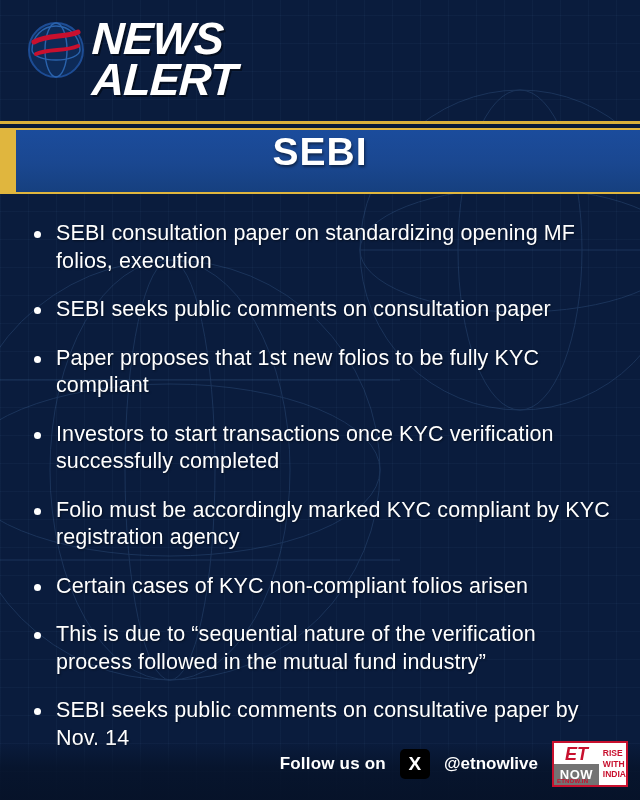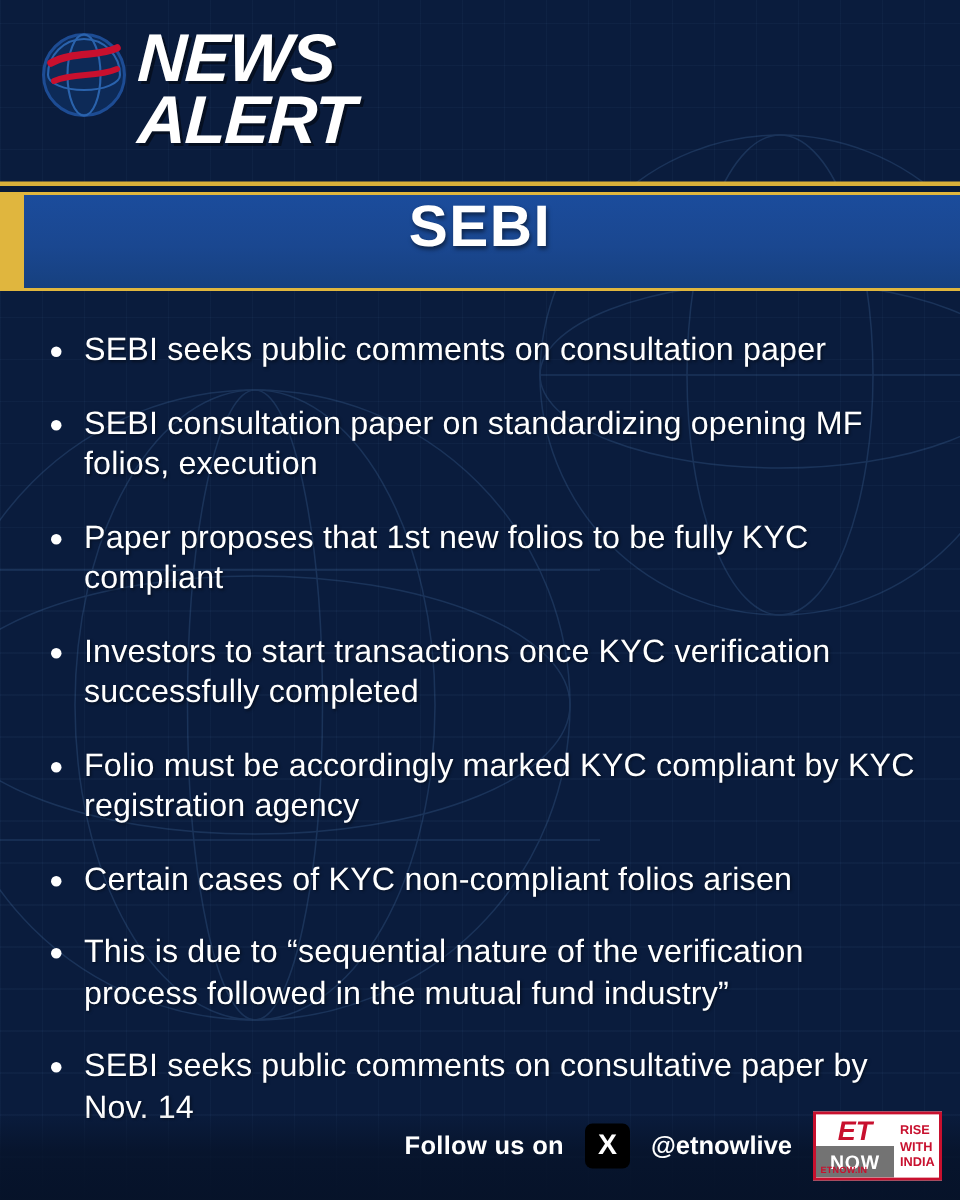--- a/index.html
+++ b/index.html
@@ -151,21 +151,21 @@
     font-family: "Liberation Sans", sans-serif;
   }
   .handle {
     position: relative;
     color: #ffffff;
     font-size: 17px;
     font-weight: bold;
   }
   .et-logo {
     position: relative;
-    width: 86px; height: 46px;
+    width: 76px; height: 46px;
     background: #ffffff;
     border: 2px solid #c8102e;
     display: flex;
     align-items: stretch;
     overflow: hidden;
   }
   .et-left {
     width: 52px;
     display: flex; flex-direction: column;
   }
@@ -248,22 +248,22 @@
     </div>
   </div>
 
   <div class="title-band">
     <div class="tab"></div>
     <h1>SEBI</h1>
   </div>
 
   <div class="content">
     <ul class="bullets">
+      <li>SEBI consultation paper on standardizing opening MF folios, execution</li>
       <li>SEBI seeks public comments on consultation paper</li>
-      <li>SEBI consultation paper on standardizing opening MF folios, execution</li>
       <li>Paper proposes that 1st new folios to be fully KYC compliant</li>
       <li>Investors to start transactions once KYC verification successfully completed</li>
       <li>Folio must be accordingly marked KYC compliant by KYC registration agency</li>
       <li>Certain cases of KYC non-compliant folios arisen</li>
       <li>This is due to “sequential nature of the verification process followed in the mutual fund industry”</li>
       <li>SEBI seeks public comments on consultative paper by Nov. 14</li>
     </ul>
   </div>
 
   <div class="footer">

